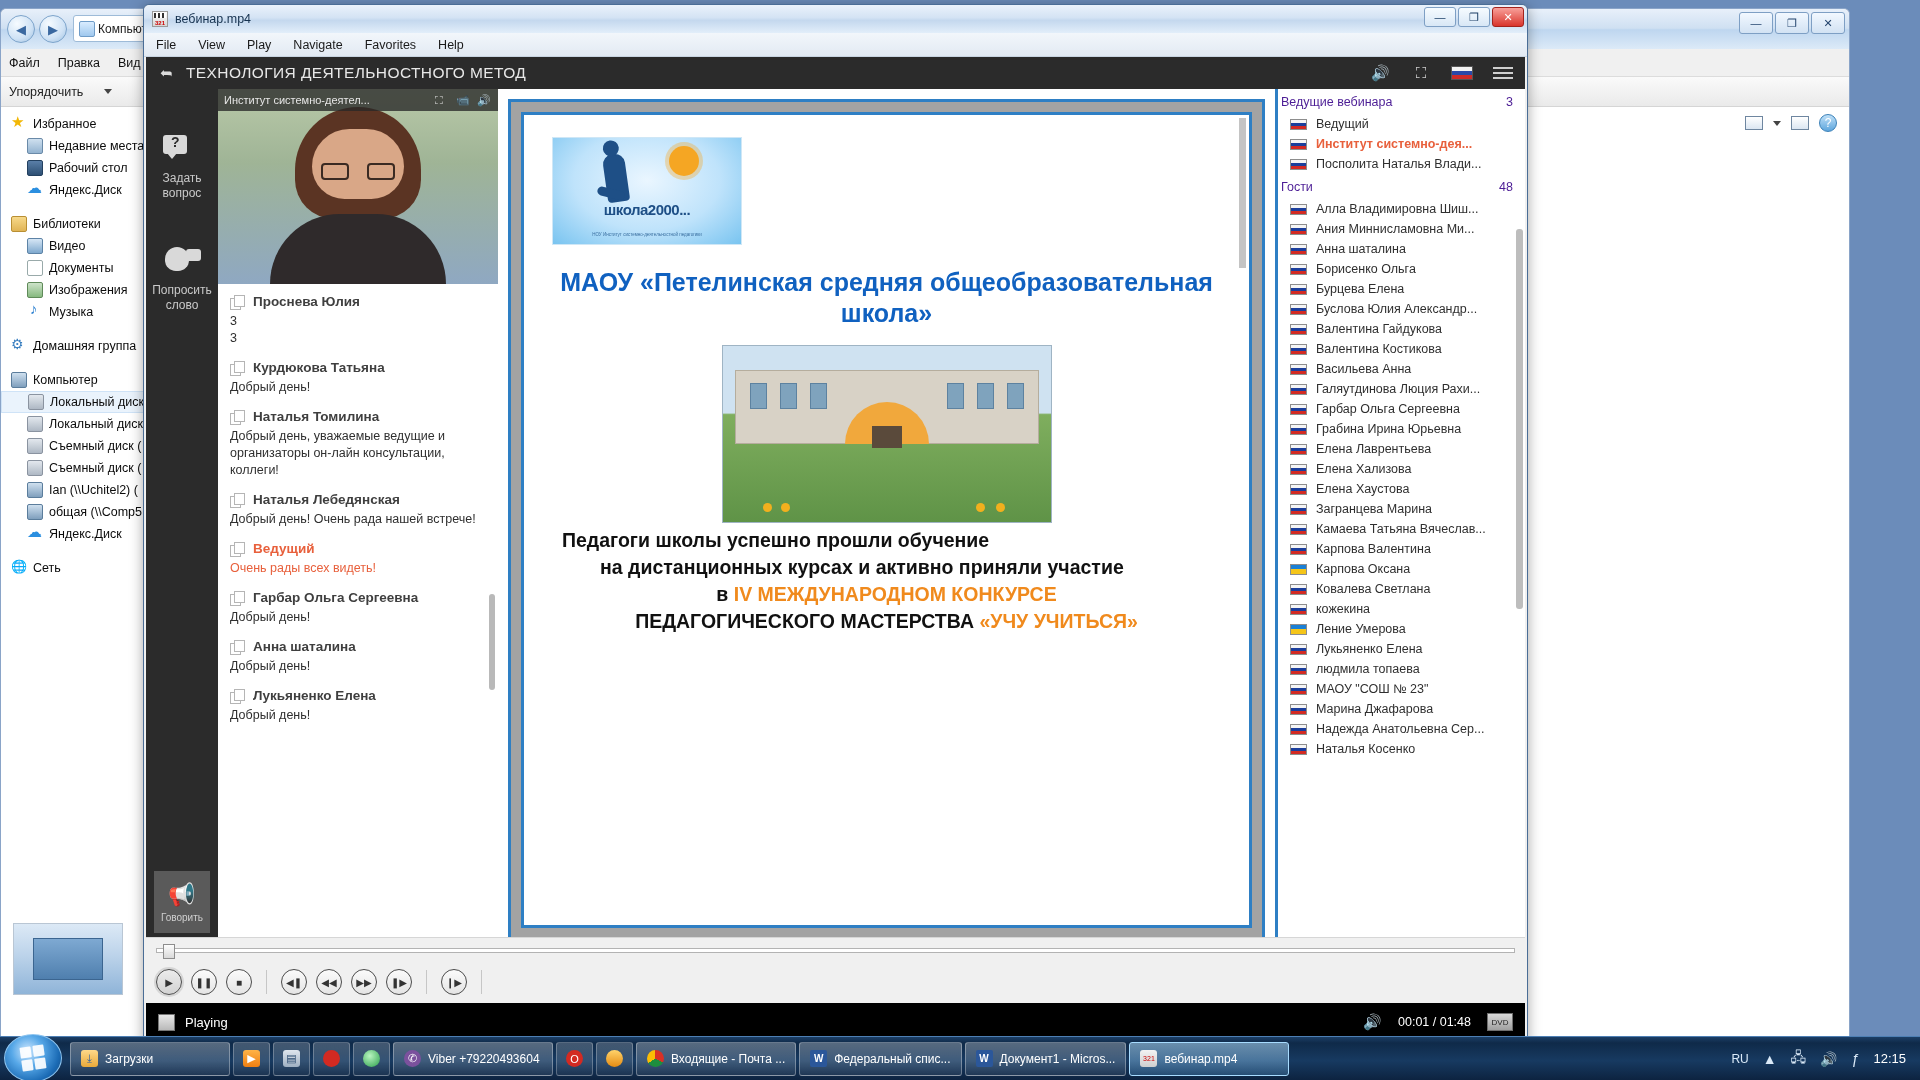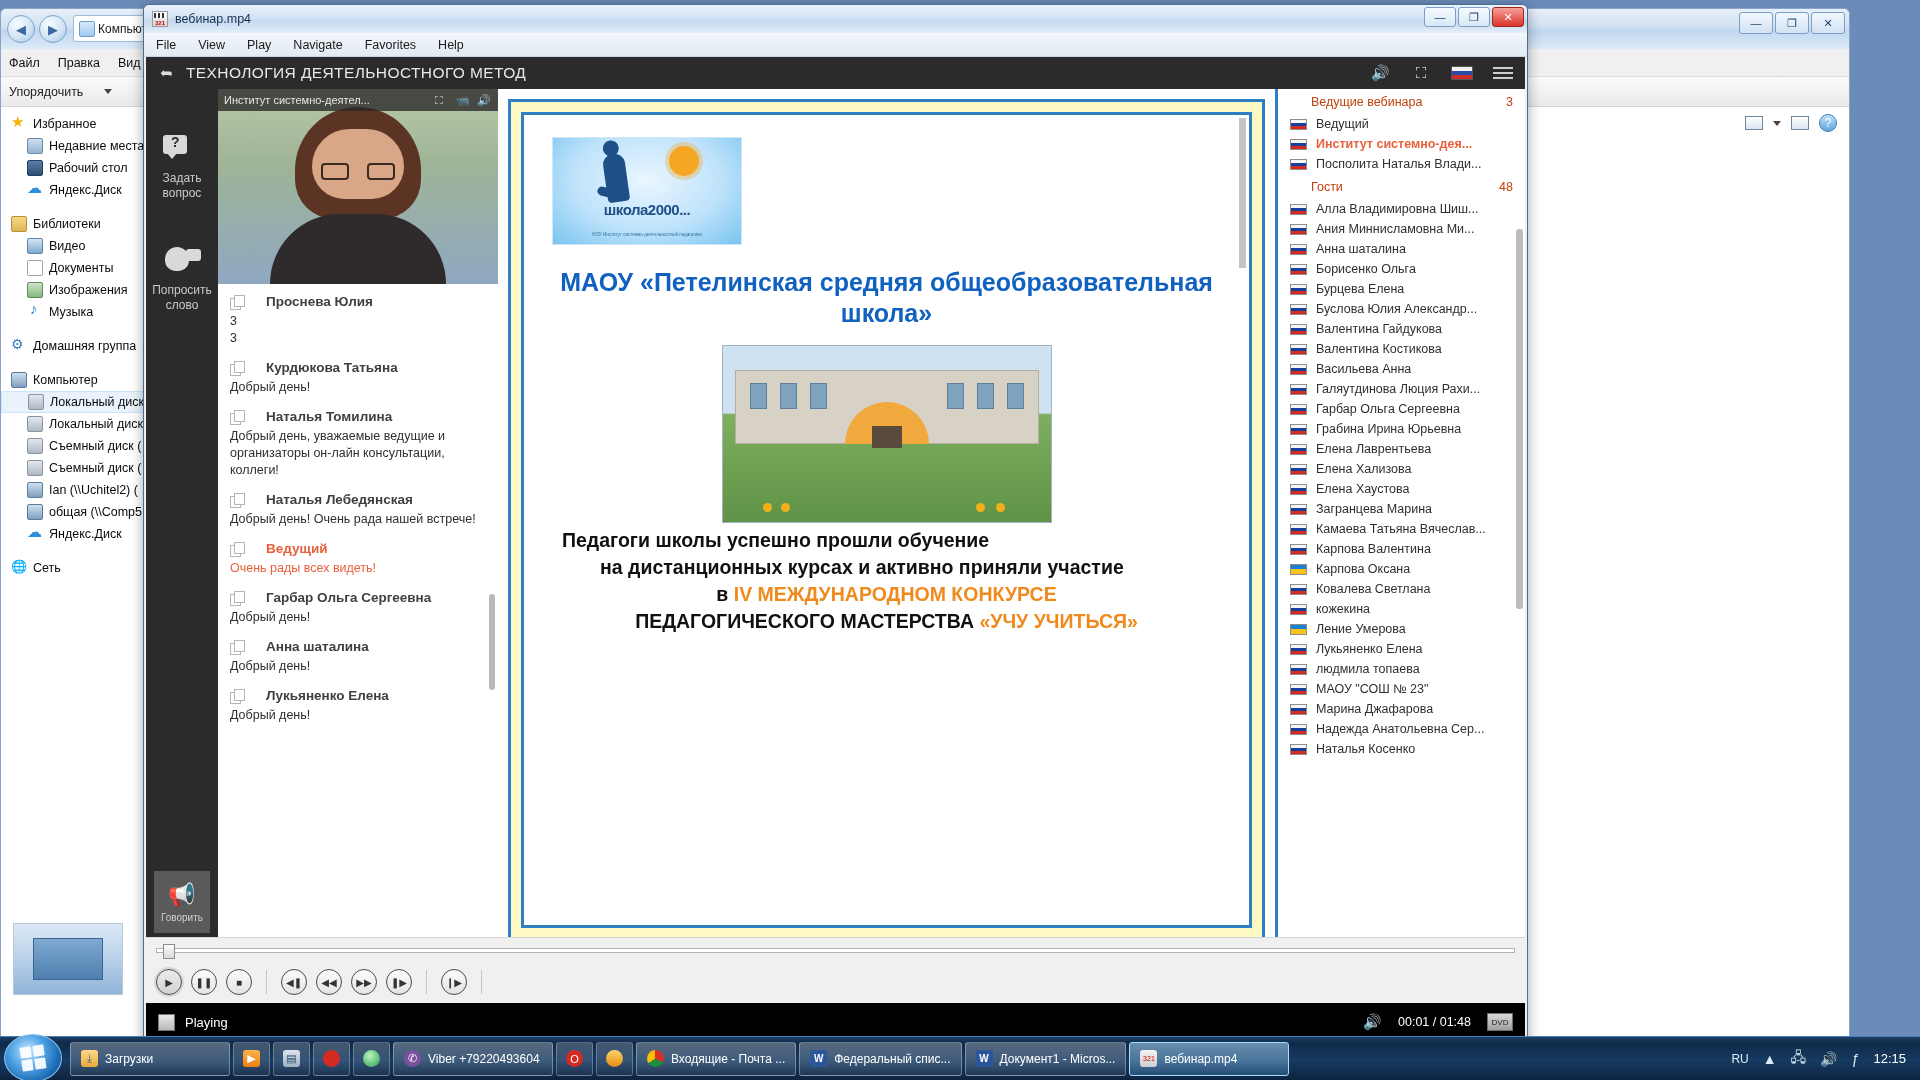--- a/index.html
+++ b/index.html
@@ -185,21 +185,21 @@
   #cam .glass i{position:absolute;top:0;width:28px;height:17px;border:2px solid #3a2a22;border-radius:4px;}
   #cam .glass i.l{left:0;} #cam .glass i.r{right:0;}
   #cam .body{position:absolute;left:50%;bottom:0;transform:translateX(-50%);width:176px;height:70px;background:#2f2a2b;border-radius:70px 70px 0 0;}
   #cam-top{position:absolute;left:0;top:0;right:0;height:22px;background:rgba(40,40,40,.78);
     display:flex;align-items:center;padding:0 6px;gap:6px;color:#e6e6e6;font-size:11px;}
   #cam-top .ct-name{flex:1;overflow:hidden;white-space:nowrap;}
   .ct-ic{width:15px;height:13px;position:relative;color:#ddd;font-size:11px;}
 
   #chat{flex:1;overflow:hidden;position:relative;background:#fff;padding:10px 12px 0 12px;}
   .msg{margin-bottom:13px;}
-  .msg-head{display:flex;align-items:center;gap:22px;margin-bottom:4px;}
+  .msg-head{display:flex;align-items:center;gap:9px;margin-bottom:4px;}
   .msg-av{width:14px;height:14px;position:relative;flex:0 0 14px;}
   .msg-av:before{content:"";position:absolute;left:0;top:3px;width:9px;height:10px;border:1.3px solid #b5b5b5;background:#fff;}
   .msg-av:after{content:"";position:absolute;left:4px;top:0;width:9px;height:10px;border:1.3px solid #b5b5b5;background:#fff;}
   .msg-name{font-size:13.5px;font-weight:bold;color:#3f3f3f;}
   .msg-name.host{color:#e8603c;}
   .msg-text{font-size:12.5px;color:#2f2f2f;line-height:17px;}
   .msg-text.host{color:#e8603c;}
   #chat-scroll{position:absolute;right:3px;top:310px;width:6px;height:96px;background:#b9b9b9;border-radius:3px;}
   #chat-input{
     height:30px;margin:0 8px 8px 8px;border:1px solid #cfcfcf;border-radius:2px;background:#fff;
@@ -210,21 +210,21 @@
   .ci-smile{width:15px;height:15px;border:1.4px solid #9a9a9a;border-radius:50%;position:relative;}
   .ci-smile:before{content:"";position:absolute;left:3px;top:4px;width:2px;height:2px;background:#9a9a9a;border-radius:50%;box-shadow:6px 0 0 #9a9a9a;}
   .ci-smile:after{content:"";position:absolute;left:3px;top:8px;width:6px;height:3px;border-bottom:1.4px solid #9a9a9a;border-radius:0 0 6px 6px;}
   #chat-ph{font-size:12.5px;color:#9a9a9a;flex:1;}
   .ci-enter{color:#777;font-size:14px;}
 
   
   #slide-wrap{flex:1;background:#fff;position:relative;padding:14px 10px 10px 10px;}
   #slide{
     position:absolute;left:10px;top:10px;right:10px;bottom:36px;
-    border:3px solid #2e7fc4;background:#fef9c3;padding:22px;
+    border:3px solid #2e7fc4;background:#a3a3a3;padding:22px;
   }
   #slide-inner{position:absolute;inset:10px;border:3px solid #2e7fc4;background:#fff;padding:22px 28px;}
   #slide-head{display:flex;align-items:flex-start;gap:22px;}
   #slide-logo{width:190px;height:108px;flex:0 0 190px;
     background:radial-gradient(ellipse at 50% 40%, #eaf6ff 0%, #bfe3fb 55%, #79c4f0 100%);
     border:1px solid #cfe7f6;position:relative;overflow:hidden;}
   #slide-logo .sun{position:absolute;right:42px;top:8px;width:30px;height:30px;border-radius:50%;background:#f5a623;
     box-shadow:0 0 0 4px rgba(245,166,35,.35);}
   #slide-logo .run{position:absolute;left:52px;top:16px;width:22px;height:48px;background:#1e4f86;
     border-radius:10px 10px 4px 4px;transform:rotate(-8deg);}
@@ -248,22 +248,22 @@
   #slide-body{margin-top:4px;text-align:center;}
   .sl-l{font-size:19.5px;font-weight:bold;color:#111;line-height:27px;}
   .sl-l.i1{text-align:left;padding-left:10px;}
   .sl-l.i2{text-align:left;padding-left:48px;}
   .sl-l.i3{text-align:center;}
   .sl-or{color:#f08a1d;}
   #slide-scroll{position:absolute;right:3px;top:3px;width:7px;height:150px;background:#c4c4c4;}
 
   
   #parts{width:250px;flex:0 0 250px;background:#fff;border-left:3px solid #2e7fc4;position:relative;overflow:hidden;}
-  .pt-section{display:flex;align-items:center;justify-content:space-between;padding:6px 12px 5px 22px;
-    font-size:12.5px;color:#c2410c;margin-left:11px;}
+  .pt-section{display:flex;align-items:center;justify-content:space-between;padding:6px 12px 5px 3px;
+    font-size:12.5px;color:#4c1d95;}
   .pt-row{display:flex;align-items:center;gap:9px;padding:3px 12px;font-size:12.5px;color:#2f2f2f;white-space:nowrap;overflow:hidden;}
   .pt-row.host{color:#e8603c;font-weight:bold;}
   .fl{width:17px;height:11px;flex:0 0 17px;border:1px solid #8d8d8d;overflow:hidden;}
   .fl i{display:block;height:33.4%;}
   .fl.ru .a{background:#f5f5f5;} .fl.ru .b{background:#1b3e9b;} .fl.ru .c{background:#d32a22;}
   .fl.ua .a{background:#1b7fd4;height:50%;} .fl.ua .b{background:#f5c518;height:50%;}
   #pt-scroll{position:absolute;right:2px;top:140px;width:7px;height:380px;background:#bdbdbd;border-radius:3px;}
 
   
   #player-seek{position:absolute;left:2px;bottom:80px;right:2px;height:26px;background:#f0f0f0;

